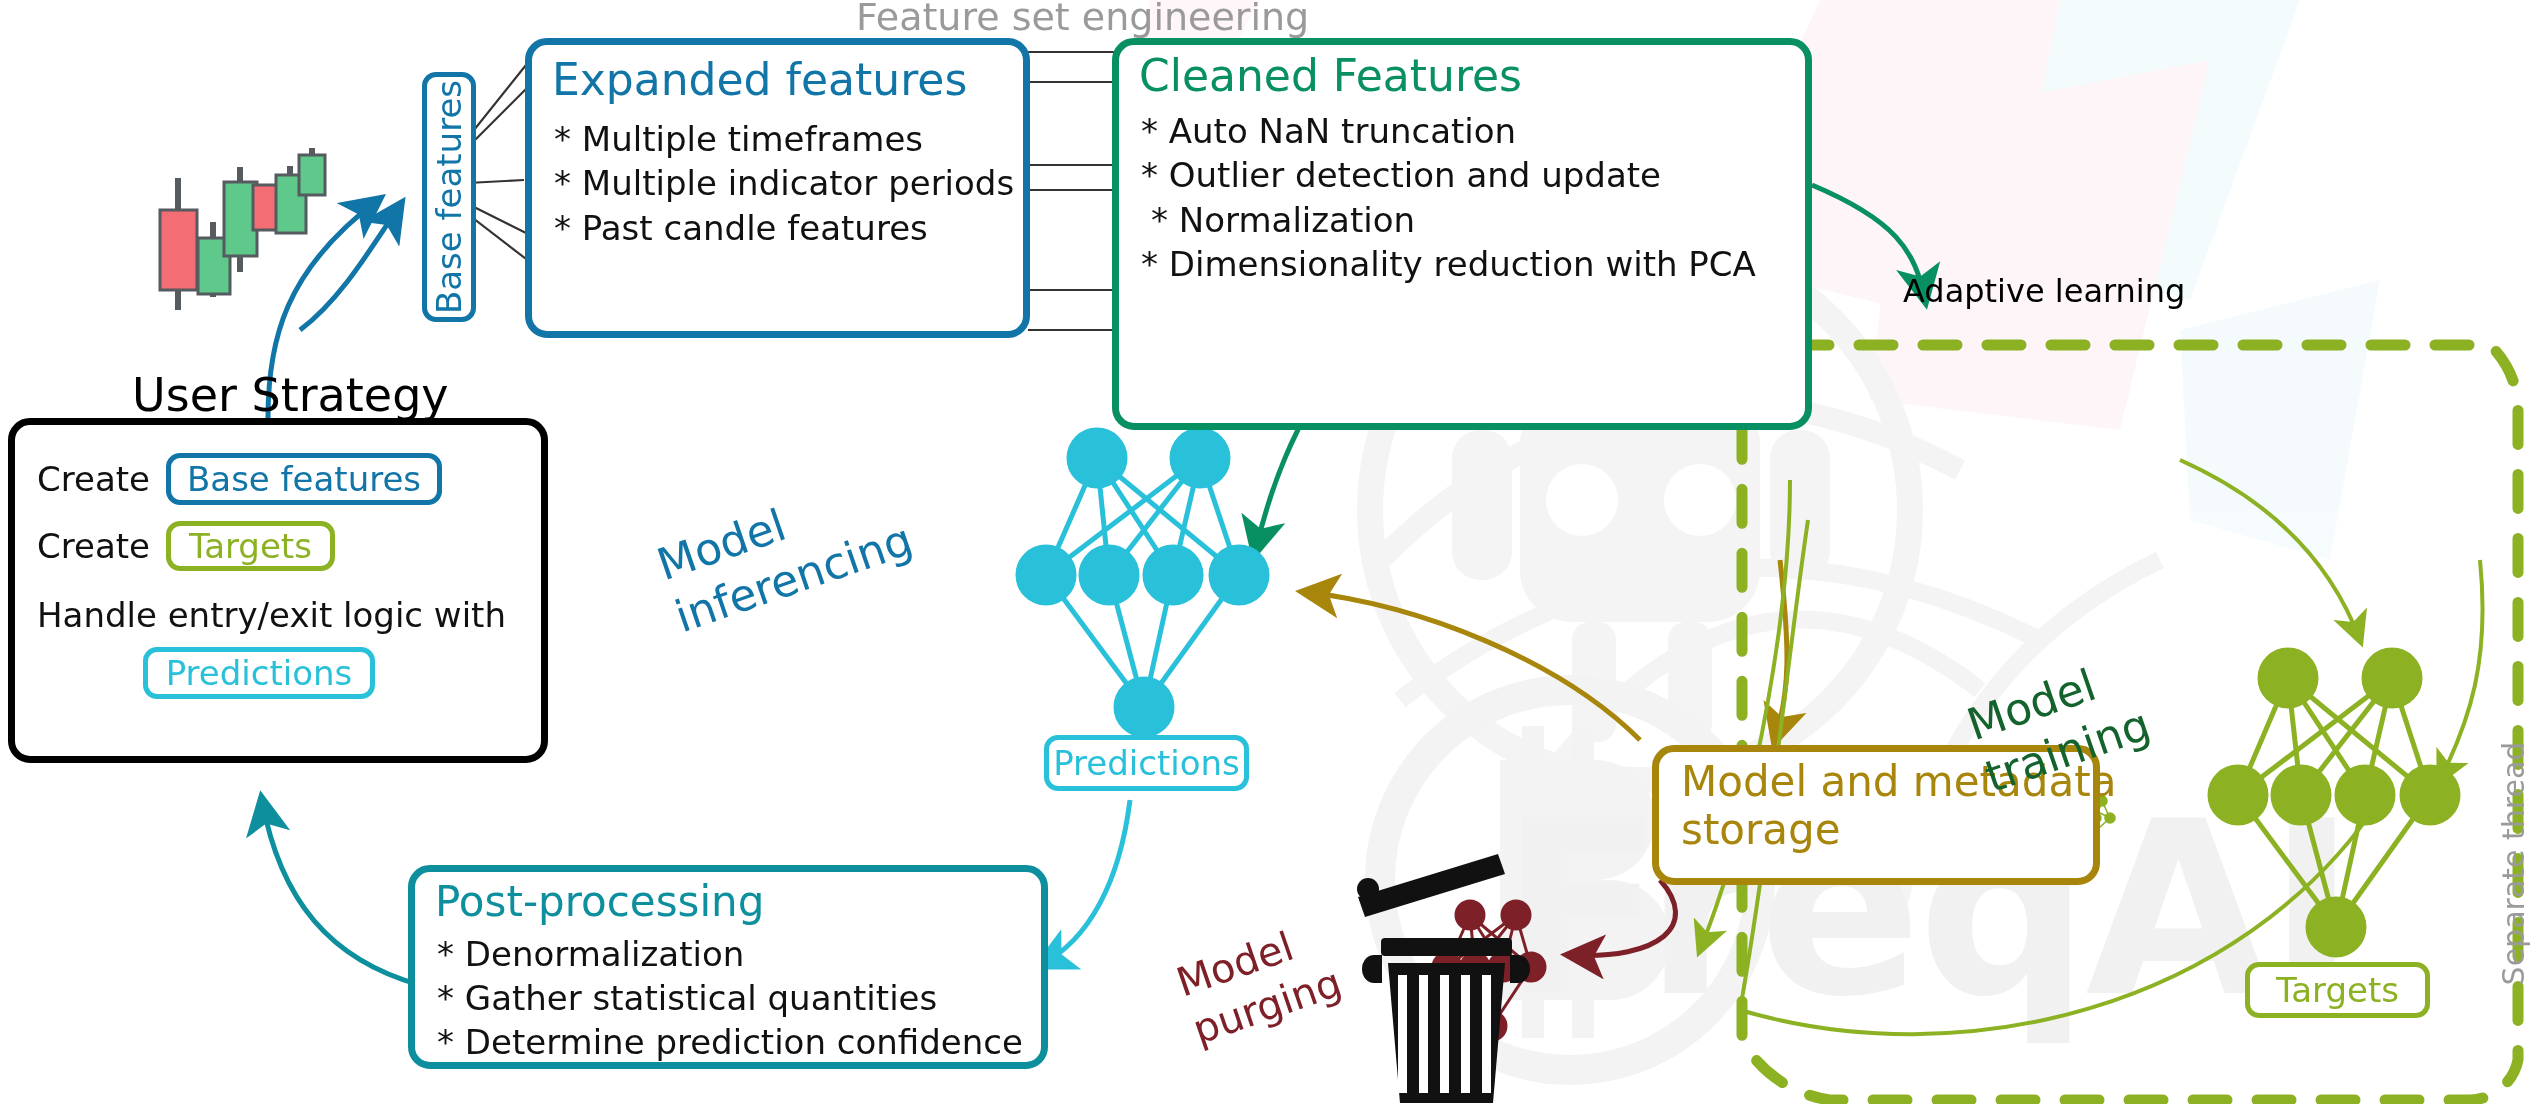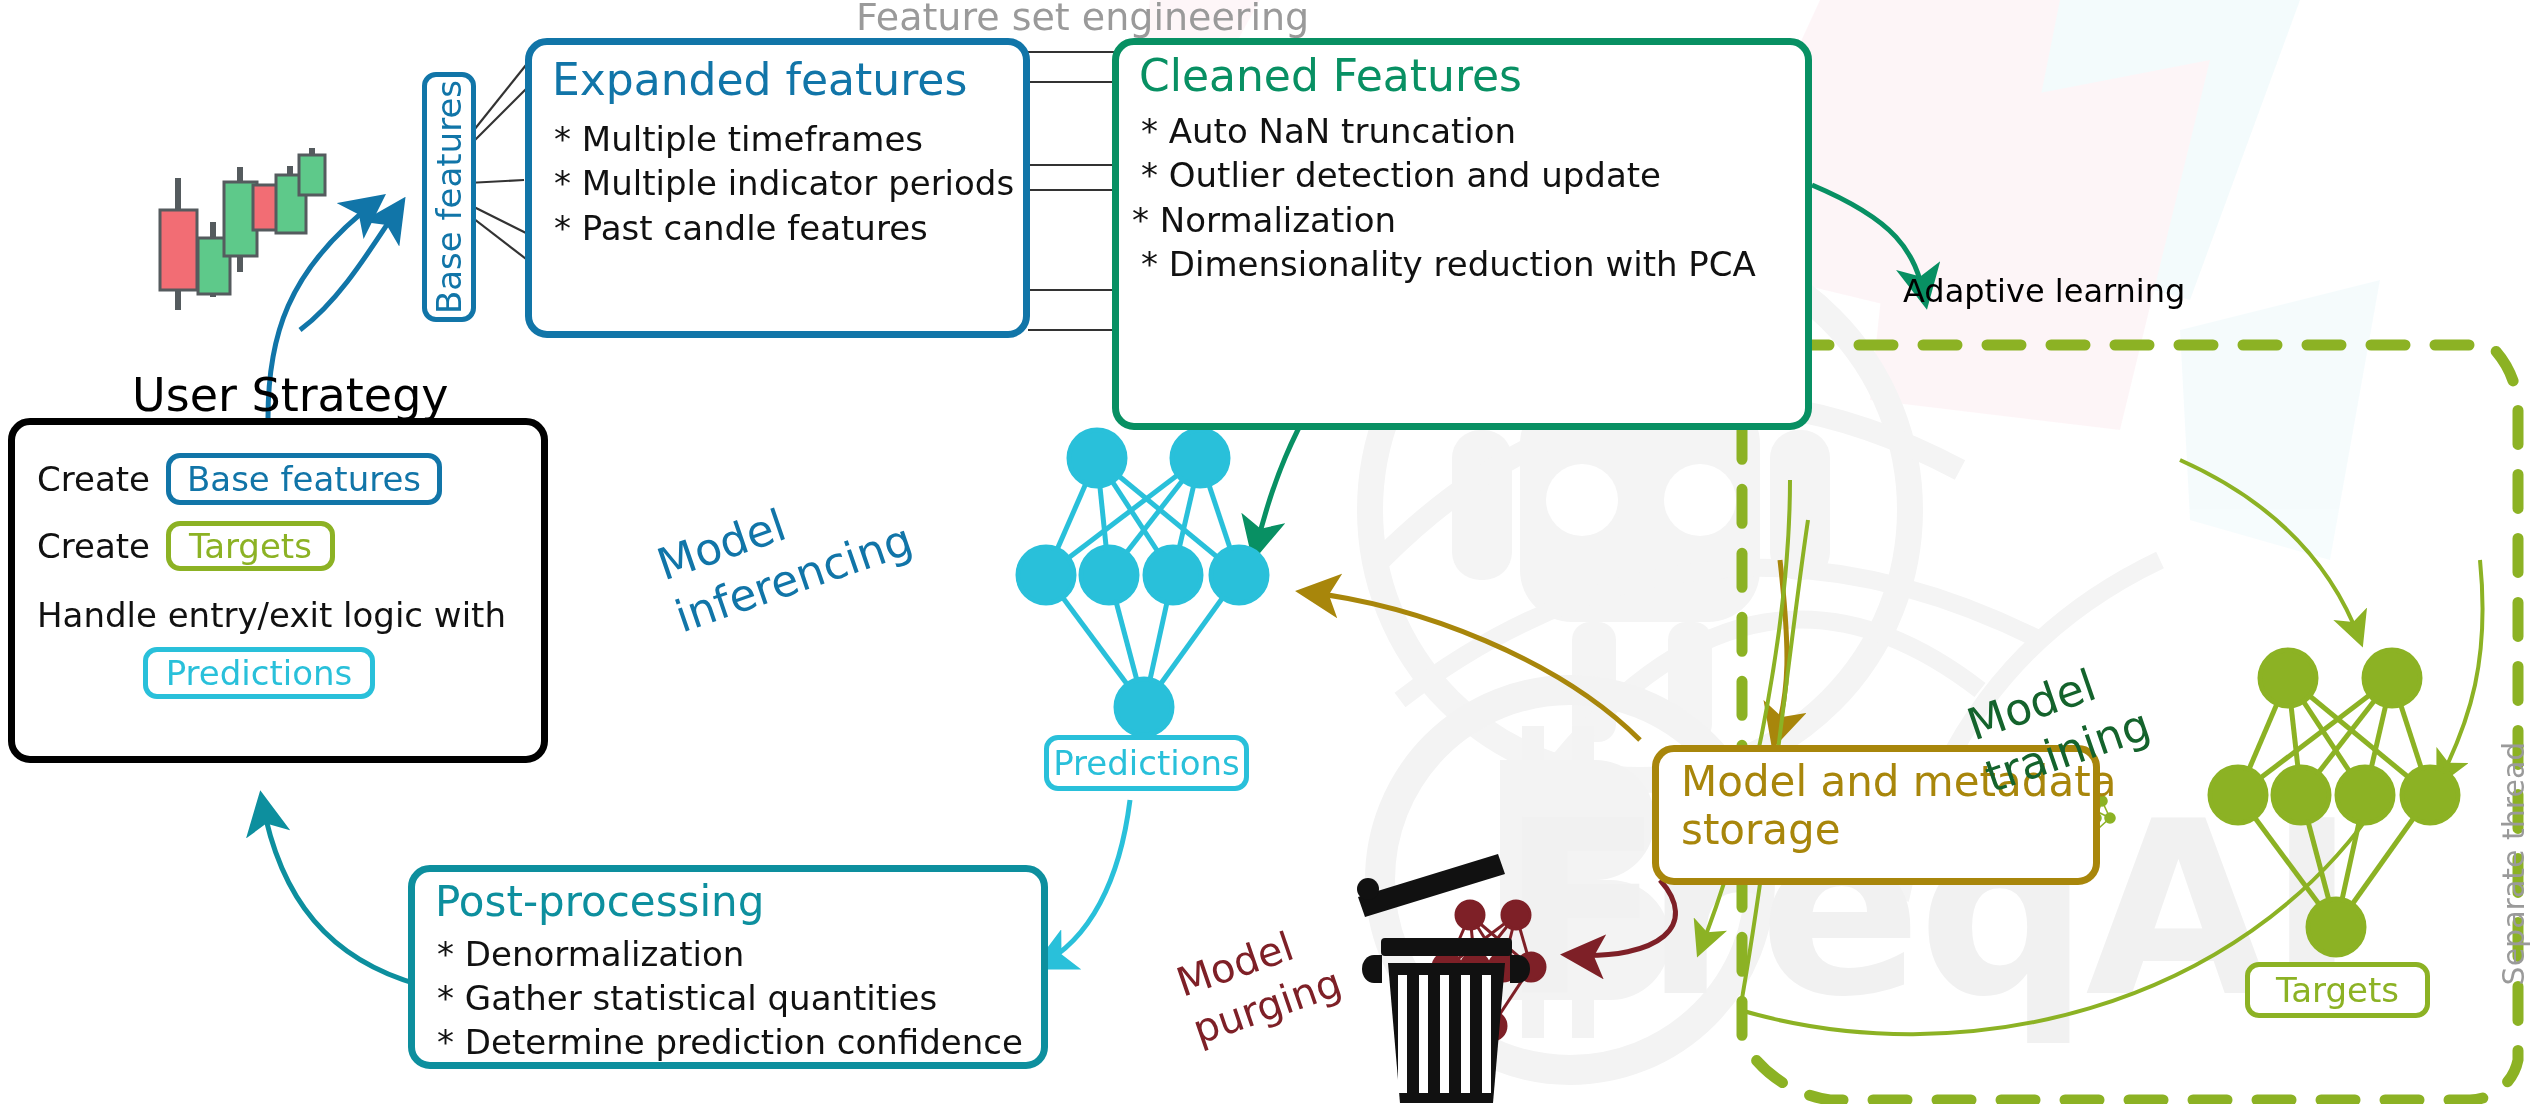--- a/index.html
+++ b/index.html
@@ -375,21 +375,21 @@
     <div class="title blue" style="margin:12px 0 14px 20px;font-size:44px;">Expanded features</div>
     <div class="bullet" style="margin-left:22px;">* Multiple timeframes</div>
     <div class="bullet" style="margin-left:22px;">* Multiple indicator periods</div>
     <div class="bullet" style="margin-left:22px;">* Past candle features</div>
   </div>
 
   <div class="box r20 greenB" style="left:1112px;top:38px;width:700px;height:392px;border-width:7px;">
     <div class="title green" style="margin:8px 0 10px 20px;font-size:44px;">Cleaned Features</div>
     <div class="bullet" style="margin-left:22px;">* Auto NaN truncation</div>
     <div class="bullet" style="margin-left:22px;">* Outlier detection and update</div>
-    <div class="bullet" style="margin-left:13px;">* Normalization</div>
+    <div class="bullet" style="margin-left:32px;">* Normalization</div>
     <div class="bullet" style="margin-left:22px;">* Dimensionality reduction with PCA</div>
   </div>
 
   <div class="box r20 blkB" style="left:8px;top:418px;width:540px;height:345px;border-width:7px;">
     <div style="display:flex;align-items:center;margin:28px 0 0 22px;">
       <span class="bullet">Create</span>
       <span class="pill blueB blue" style="position:relative;margin-left:16px;padding:2px 16px;height:52px;">Base features</span>
     </div>
     <div style="display:flex;align-items:center;margin:16px 0 0 22px;">
       <span class="bullet">Create</span>

